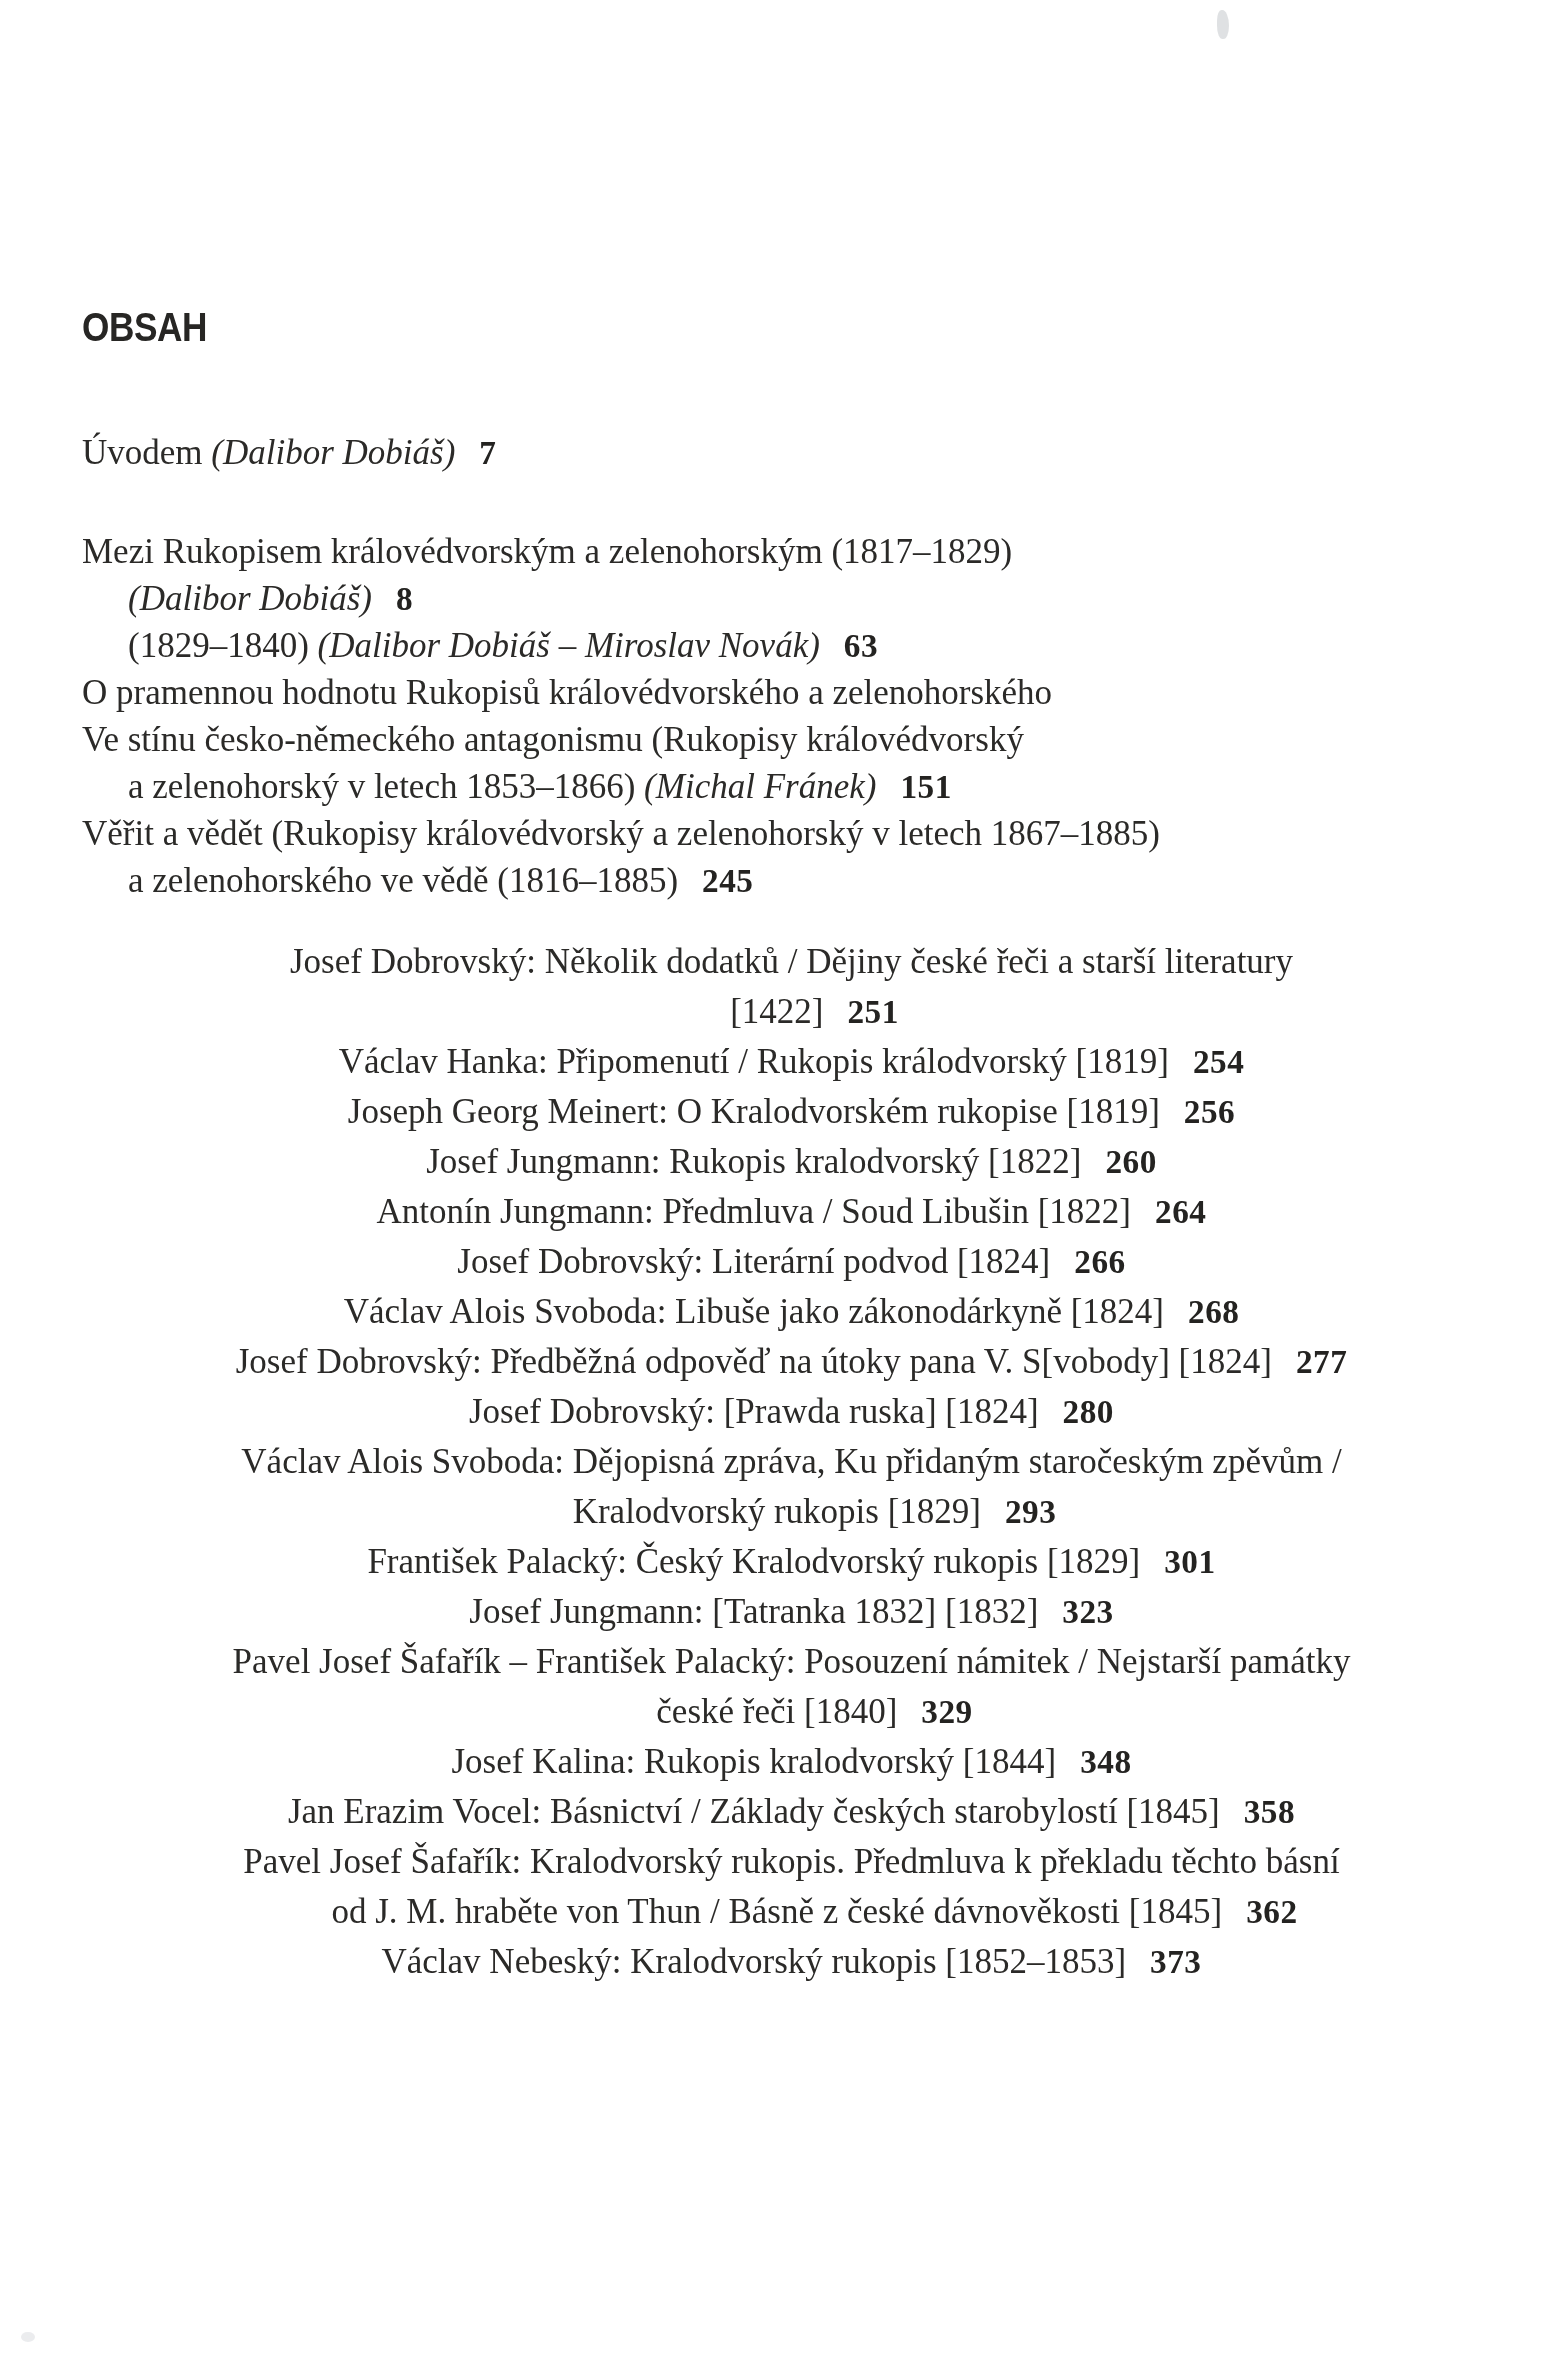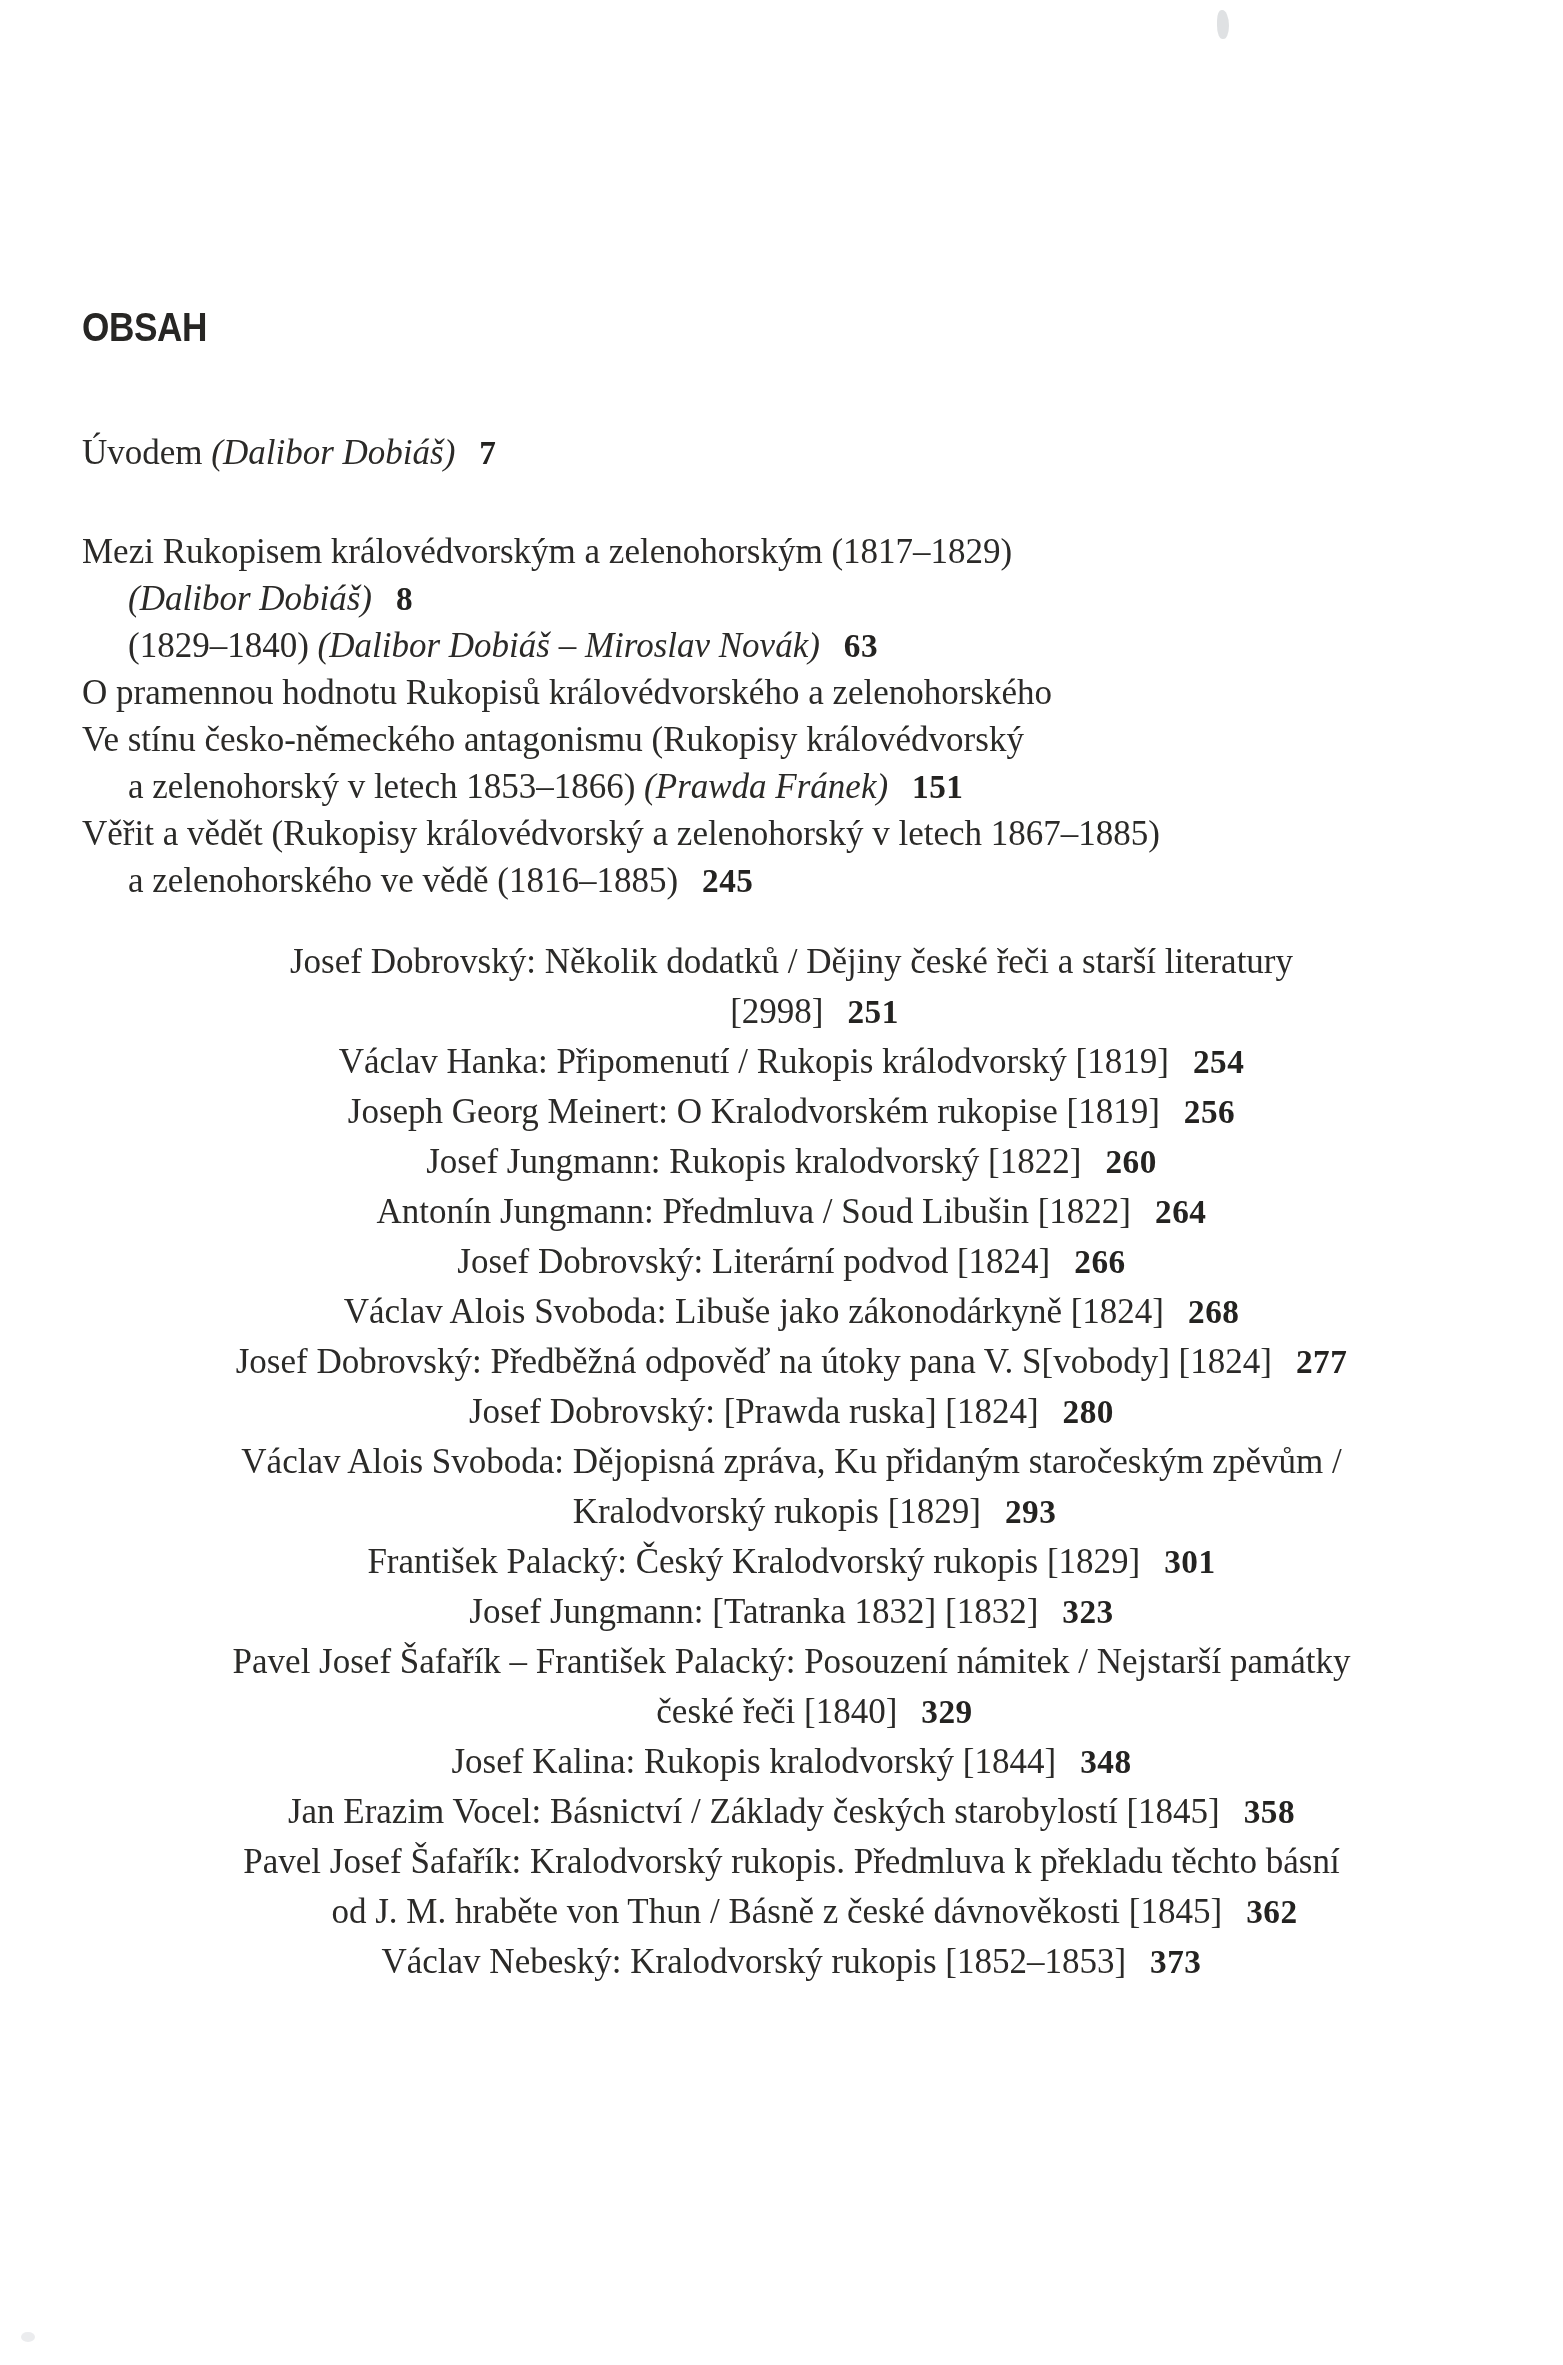--- a/index.html
+++ b/index.html
@@ -79,27 +79,27 @@
   <div class="toc">
       <div class="toc-section" style="line-height: 47px;">
         <div class="toc-line"><span>Úvodem </span><span class="it">(Dalibor Dobiáš)</span><span class="pg">7</span></div>
       </div>
       <div class="toc-section" style="margin-top: 52px; line-height: 47px;">
         <div class="toc-line"><span>Mezi Rukopisem královédvorským a zelenohorským (1817–1829)</span></div>
         <div class="toc-line indent"><span class="it">(Dalibor Dobiáš)</span><span class="pg">8</span></div>
         <div class="toc-line indent"><span>(1829–1840) </span><span class="it">(Dalibor Dobiáš – Miroslav Novák)</span><span class="pg">63</span></div>
         <div class="toc-line"><span>O pramennou hodnotu Rukopisů královédvorského a zelenohorského</span></div>
         <div class="toc-line"><span>Ve stínu česko-německého antagonismu (Rukopisy královédvorský</span></div>
-        <div class="toc-line indent"><span>a zelenohorský v letech 1853–1866) </span><span class="it">(Prawda Fránek)</span><span class="pg">151</span></div>
+        <div class="toc-line indent"><span>a zelenohorský v letech 1853–1866) </span><span class="it">(Michal Fránek)</span><span class="pg">151</span></div>
         <div class="toc-line"><span>Věřit a vědět (Rukopisy královédvorský a zelenohorský v letech 1867–1885)</span></div>
         <div class="toc-line indent"><span>a zelenohorského ve vědě (1816–1885)</span><span class="pg">245</span></div>
       </div>
       <div class="toc-section" style="margin-top: 33px; line-height: 50px; text-align: center;">
         <div class="toc-line"><span>Josef Dobrovský: Několik dodatků / Dějiny české řeči a starší literatury</span></div>
-        <div class="toc-line indent"><span>[2998]</span><span class="pg">251</span></div>
+        <div class="toc-line indent"><span>[1422]</span><span class="pg">251</span></div>
         <div class="toc-line"><span>Václav Hanka: Připomenutí / Rukopis králodvorský [1819]</span><span class="pg">254</span></div>
         <div class="toc-line"><span>Joseph Georg Meinert: O Kralodvorském rukopise [1819]</span><span class="pg">256</span></div>
         <div class="toc-line"><span>Josef Jungmann: Rukopis kralodvorský [1822]</span><span class="pg">260</span></div>
         <div class="toc-line"><span>Antonín Jungmann: Předmluva / Soud Libušin [1822]</span><span class="pg">264</span></div>
         <div class="toc-line"><span>Josef Dobrovský: Literární podvod [1824]</span><span class="pg">266</span></div>
         <div class="toc-line"><span>Václav Alois Svoboda: Libuše jako zákonodárkyně [1824]</span><span class="pg">268</span></div>
         <div class="toc-line"><span>Josef Dobrovský: Předběžná odpověď na útoky pana V. S[vobody] [1824]</span><span class="pg">277</span></div>
         <div class="toc-line"><span>Josef Dobrovský: [Prawda ruska] [1824]</span><span class="pg">280</span></div>
         <div class="toc-line"><span>Václav Alois Svoboda: Dějopisná zpráva, Ku přidaným staročeským zpěvům /</span></div>
         <div class="toc-line indent"><span>Kralodvorský rukopis [1829]</span><span class="pg">293</span></div>

